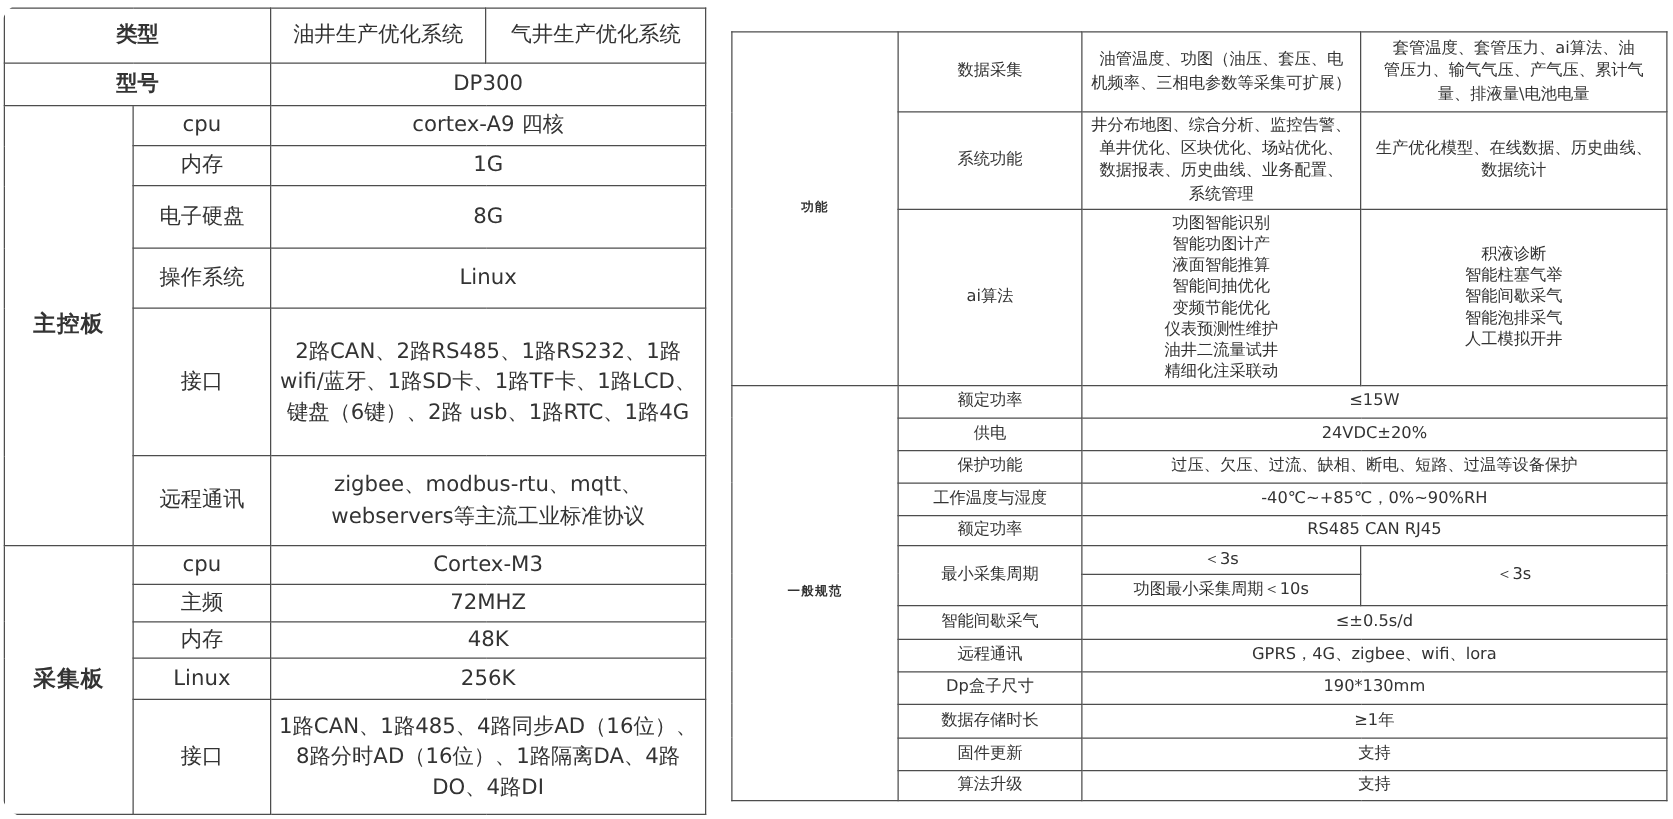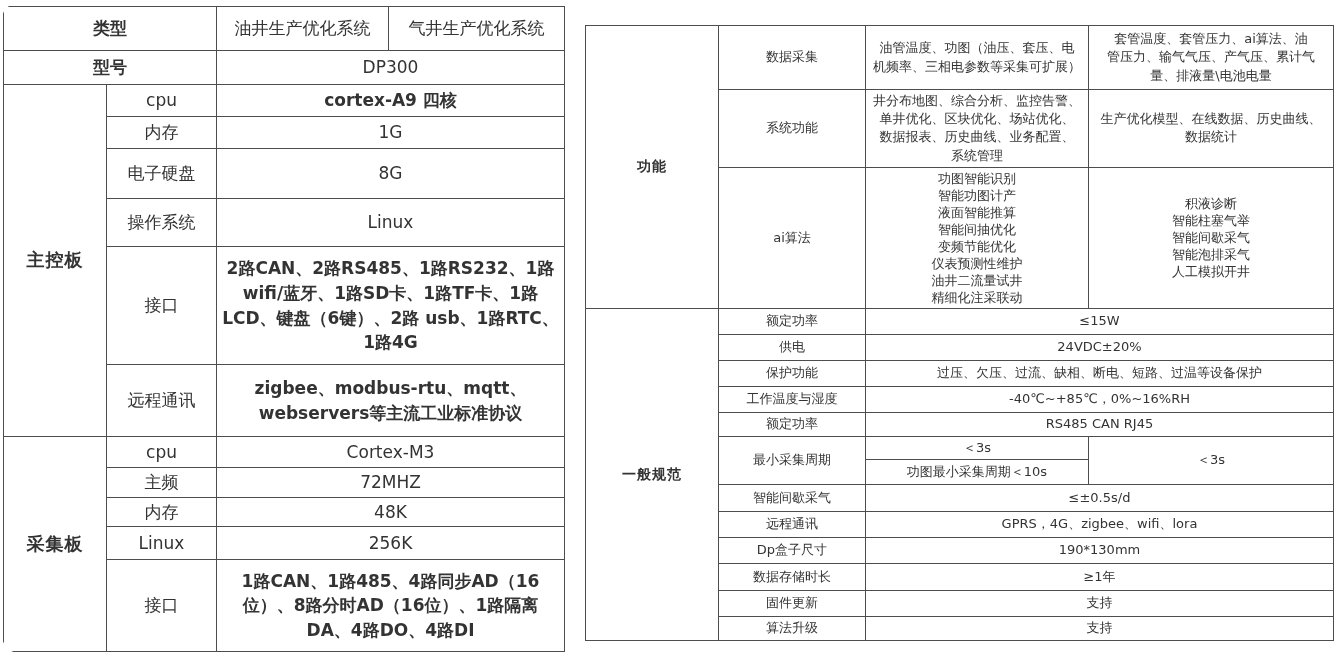--- a/index.html
+++ b/index.html
@@ -7,25 +7,25 @@
   body { font-family: "DejaVu Sans", "Liberation Sans", sans-serif; color: #333333; }
   .canvas { position: relative; width: 1338px; height: 655px; background: #ffffff; overflow: hidden; border-radius: 25px; }
 
   table { border-collapse: collapse; table-layout: fixed; background: #ffffff; }
   td { border: 1px solid #4d4d4d; text-align: center; vertical-align: middle; padding: 2px 5px; overflow: hidden; }
 
   
   .spec-left { position: absolute; left: 3px; top: 6px; width: 561px; font-size: 17px; line-height: 1.45; }
   .spec-left td.hdr { font-weight: bold; font-size: 17px; }
   .spec-left td.group { font-weight: bold; font-size: 18px; letter-spacing: 1px; }
-  .spec-left td.boldval { font-weight: bold; }
+  .spec-left td.boldval { font-weight: normal; }
 
   
   .spec-right { position: absolute; left: 585px; top: 25px; width: 748px; font-size: 13px; line-height: 1.4; }
-  .spec-right td.group { font-weight: bold; font-size: 14px; letter-spacing: 1px; }
+  .spec-right td.group { font-weight: bold; font-size: 10px; letter-spacing: 1px; }
   .prelines { white-space: pre-line; }
   .ai-cell { line-height: 17px; }
 </style>
 </head>
 <body>
 
 <div class="canvas">
 
   <table class="spec-left">
     <colgroup>
@@ -143,21 +143,21 @@
     <tr style="height:26px">
       <td>供电</td>
       <td colspan="2">24VDC±20%</td>
     </tr>
     <tr style="height:26px">
       <td>保护功能</td>
       <td colspan="2">过压、欠压、过流、缺相、断电、短路、过温等设备保护</td>
     </tr>
     <tr style="height:26px">
       <td>工作温度与湿度</td>
-      <td colspan="2">-40℃~+85℃，0%~16%RH</td>
+      <td colspan="2">-40℃~+85℃，0%~90%RH</td>
     </tr>
     <tr style="height:24px">
       <td>额定功率</td>
       <td colspan="2">RS485 CAN RJ45</td>
     </tr>
     <tr style="height:22px">
       <td rowspan="2">最小采集周期</td>
       <td>＜3s</td>
       <td rowspan="2">＜3s</td>
     </tr>

